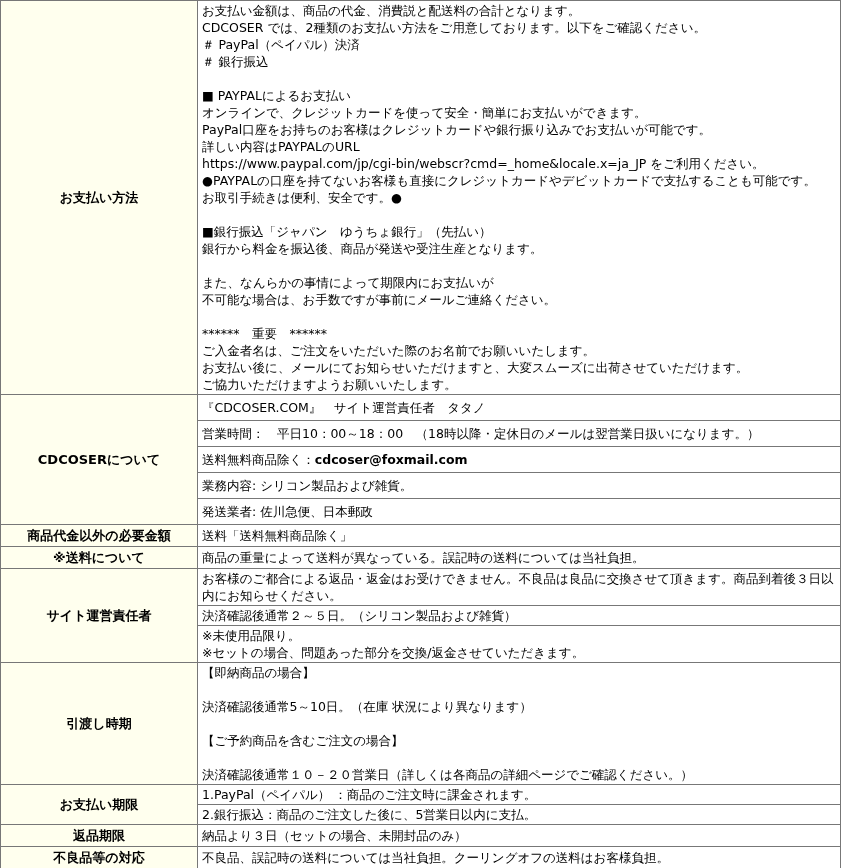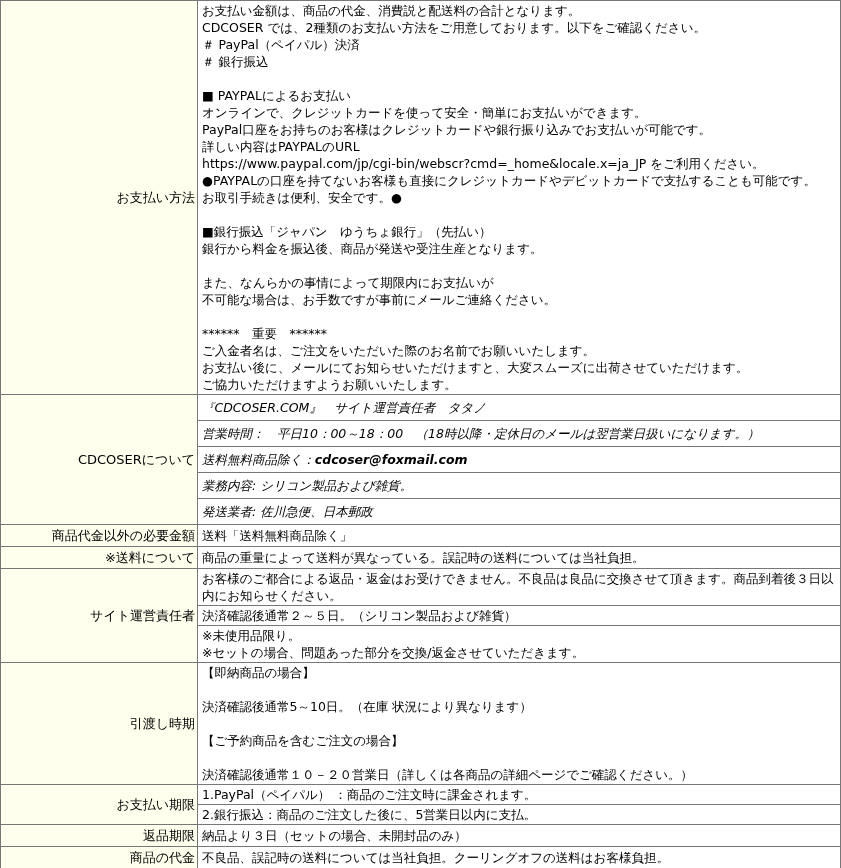--- a/index.html
+++ b/index.html
@@ -16,34 +16,34 @@
     table-layout: fixed;
     font-size: 12.5px;
     line-height: 17px;
   }
   th, td {
     border: 1px solid var(--border, #777777);
     padding: 1px 4px;
   }
   th {
     background: var(--label_bg, #ffffee);
-    font-weight: normal;
-    text-align: right;
+    font-weight: bold;
+    text-align: center;
     vertical-align: middle;
     font-size: 13px;
     padding: 2px;
   }
   td { vertical-align: middle; background: #ffffff; }
   td.pre {
     white-space: pre-wrap;
     vertical-align: top;
     word-break: break-word;
     margin-left: 36px;
   }
-  td.tall { padding-top: 4px; padding-bottom: 4px; font-style: italic; }
+  td.tall { padding-top: 4px; padding-bottom: 4px; }
   .bold { font-weight: bold; text-align: right; }
 </style>
 </head>
 <body>
 
 <table class="info">
   <colgroup>
     <col style="width:197px">
     <col>
   </colgroup>
@@ -134,17 +134,17 @@
     <tr>
       <td>2.銀行振込：商品のご注文した後に、5営業日以内に支払。</td>
     </tr>
 
     <tr>
       <th>返品期限</th>
       <td>納品より３日（セットの場合、未開封品のみ）</td>
     </tr>
 
     <tr>
-      <th>商品の代金</th>
+      <th>不良品等の対応</th>
       <td>不良品、誤記時の送料については当社負担。クーリングオフの送料はお客様負担。</td>
     </tr>
   </tbody>
 </table>
 
 </body></html>

